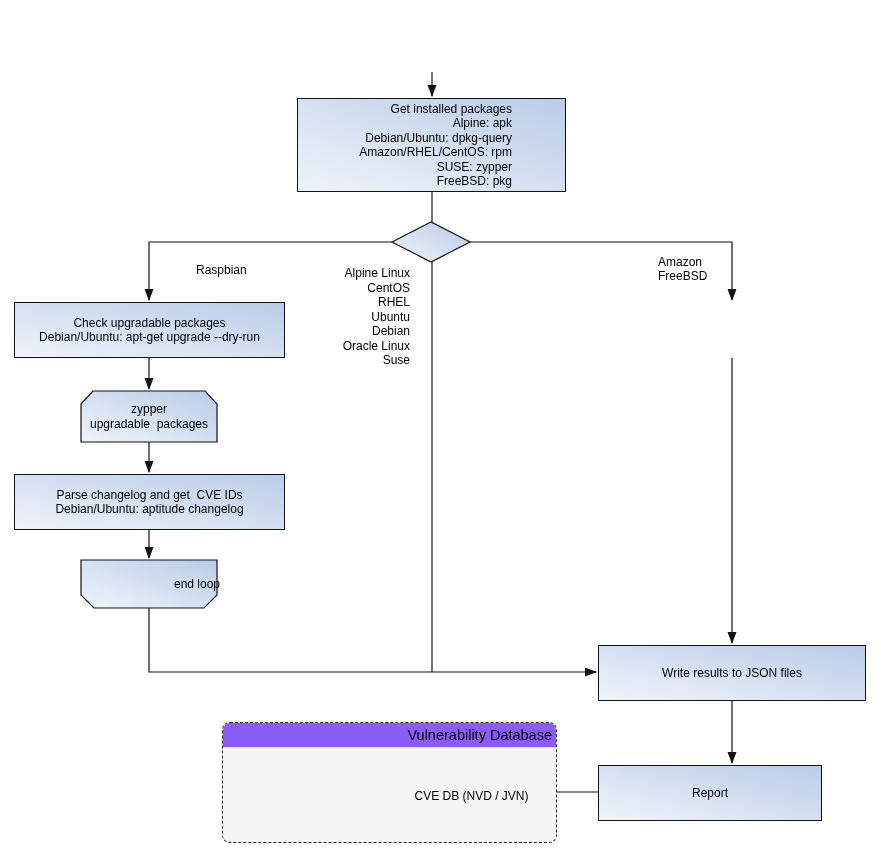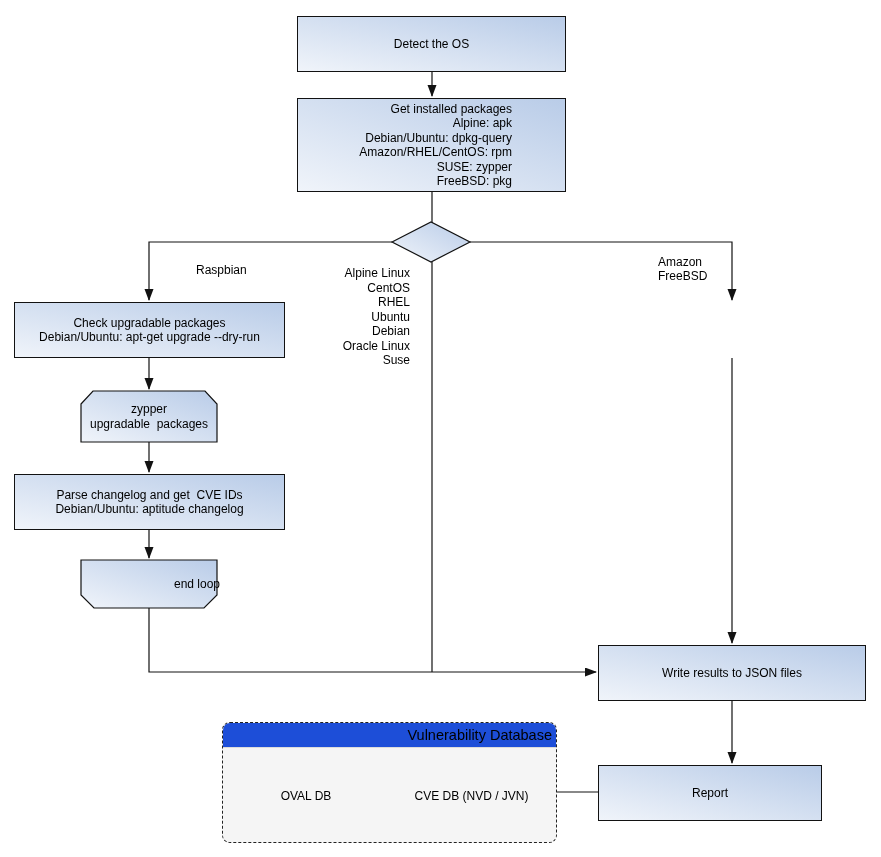--- a/index.html
+++ b/index.html
@@ -24,21 +24,21 @@
   }
   .floatlbl{
     position:absolute;font-size:12px;line-height:14.5px;white-space:pre-wrap;
   }
   .floatlbl.right{text-align:right;}
   #db-panel{
     position:absolute;left:222px;top:722px;width:335px;height:121px;box-sizing:border-box;
     border:1px dashed #222;border-radius:8px;background:#f5f5f5;overflow:hidden;
   }
   #db-title{
-    box-sizing:border-box;width:100%;height:25px;background:#1d4ed8;border-bottom:1px solid #dcdcdc;
+    box-sizing:border-box;width:100%;height:25px;background:#8b5cf6;border-bottom:1px solid #dcdcdc;
     font-size:14.5px;line-height:24px;text-align:right;padding-right:4px;
   }
 </style>
 </head>
 <body>
 
 <div id="canvas">
 
   <svg id="wires" viewBox="0 0 881 857" xmlns="http://www.w3.org/2000/svg">
     <defs>
@@ -69,23 +69,20 @@
     <polygon points="81,404 93,391 205,391 217,404 217,442 81,442" fill="url(#shapegrad)" stroke="#121212" stroke-width="1.2"></polygon>
 
     <polygon points="81,560 217,560 217,595 204,608 94,608 81,595" fill="url(#shapegrad)" stroke="#121212" stroke-width="1.2"></polygon>
 
     <path d="M237,774 L237,811.5 A69,8.5 0 0 0 375,811.5 L375,774" fill="url(#shapegrad)" stroke="#121212" stroke-width="1.2"></path>
     <ellipse cx="306" cy="774" rx="69" ry="8.5" fill="#dfe8f4" stroke="#121212" stroke-width="1.2"></ellipse>
     <path d="M403,774 L403,811.5 A68.5,8.5 0 0 0 540,811.5 L540,774" fill="url(#shapegrad)" stroke="#121212" stroke-width="1.2"></path>
     <ellipse cx="471.5" cy="774" rx="68.5" ry="8.5" fill="#dfe8f4" stroke="#121212" stroke-width="1.2"></ellipse>
   </svg>
 
-  <div class="box" style="left:297px;top:16px;width:269px;height:56px;">
-    <div class="lbl">Detect the OS</div>
-  </div>
 
   <div class="box" style="left:297px;top:98px;width:269px;height:94px;">
     <div class="lbl right">Get installed packages
 Alpine: apk
 Debian/Ubuntu: dpkg-query
 Amazon/RHEL/CentOS: rpm
 SUSE: zypper
 FreeBSD: pkg</div>
   </div>
 
@@ -120,16 +117,15 @@
 Debian
 Oracle Linux
 Suse</div>
   <div class="floatlbl" style="left:658px;top:243px;line-height:14px;margin-top:12px;">Amazon
 FreeBSD</div>
 
   <div id="db-panel">
     <div id="db-title">Vulnerability Database</div>
   </div>
 
-  <div class="overlay" style="left:237px;top:781px;width:138px;height:30px;">OVAL DB</div>
   <div class="overlay" style="left:403px;top:781px;width:137px;height:30px;">CVE DB (NVD / JVN)</div>
 
 </div>
 
 </body></html>

